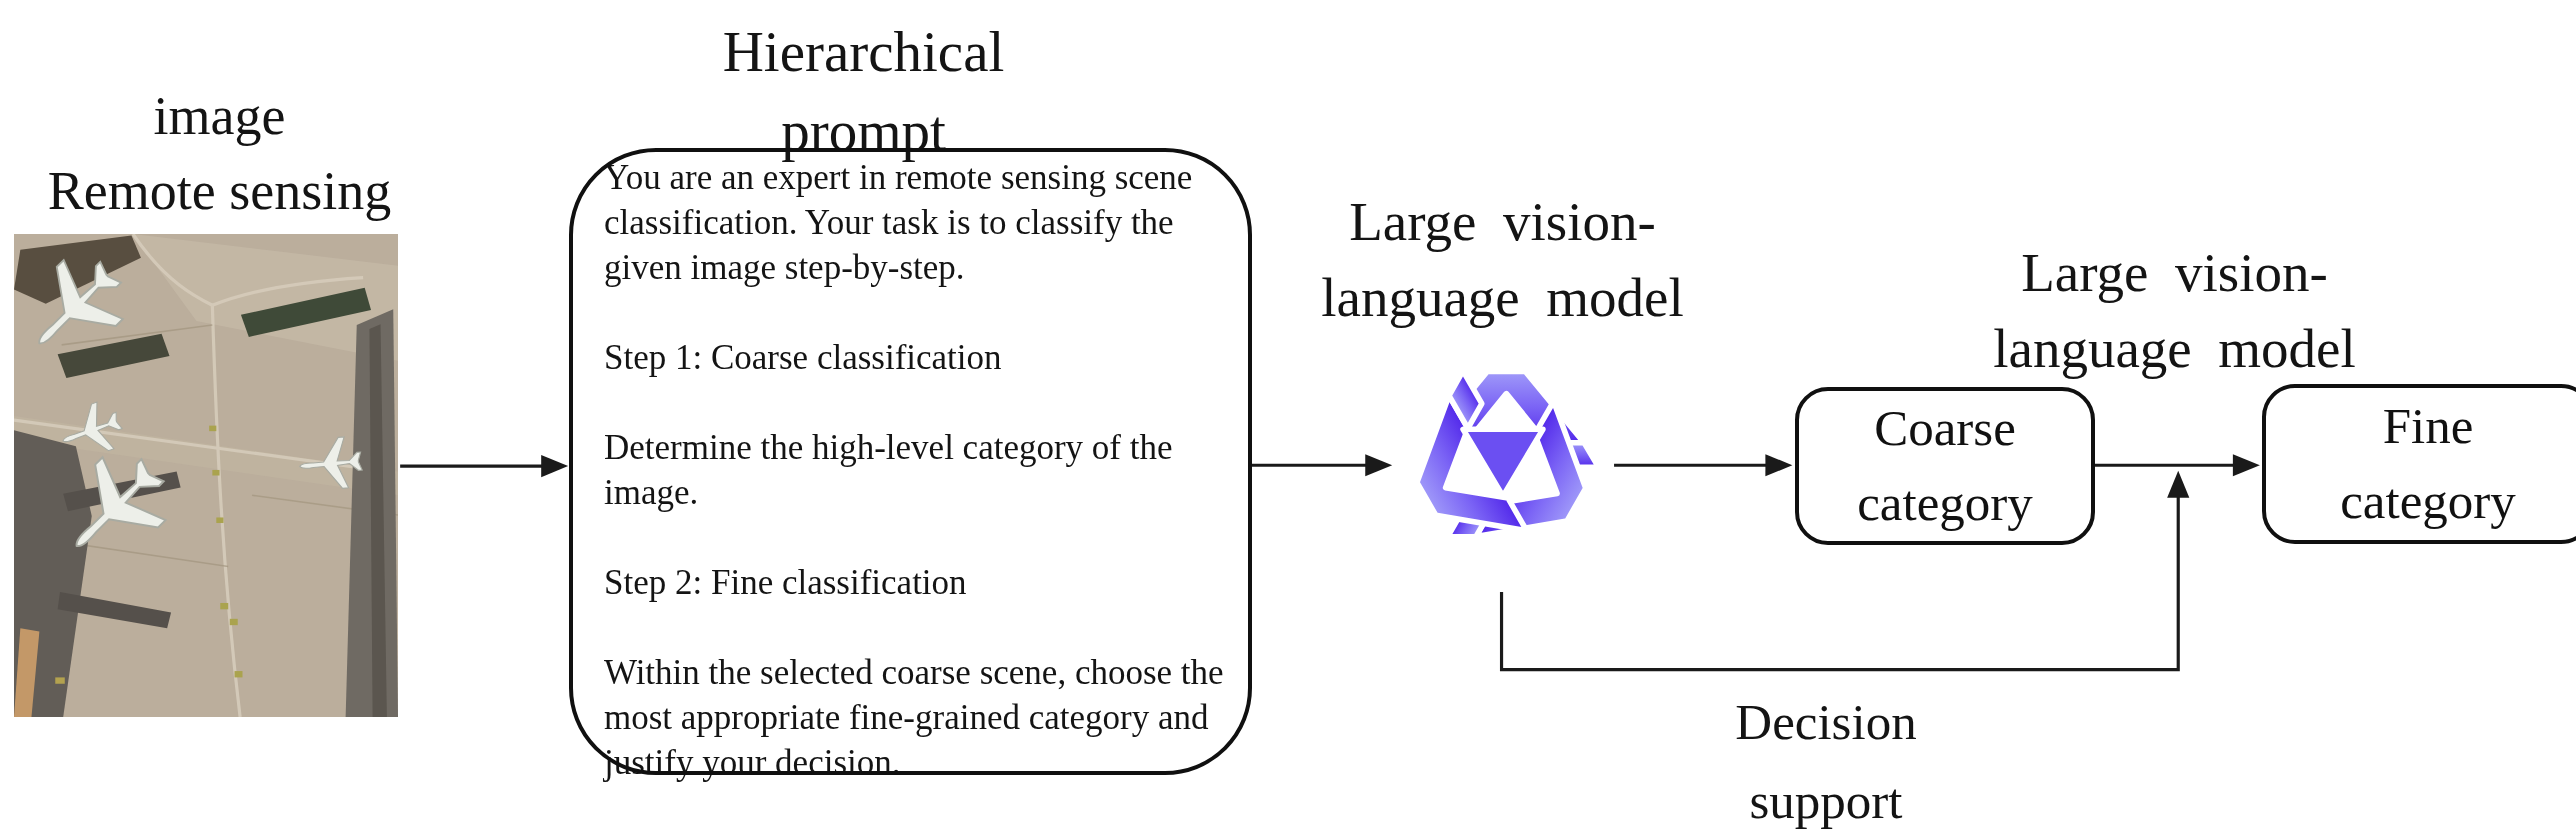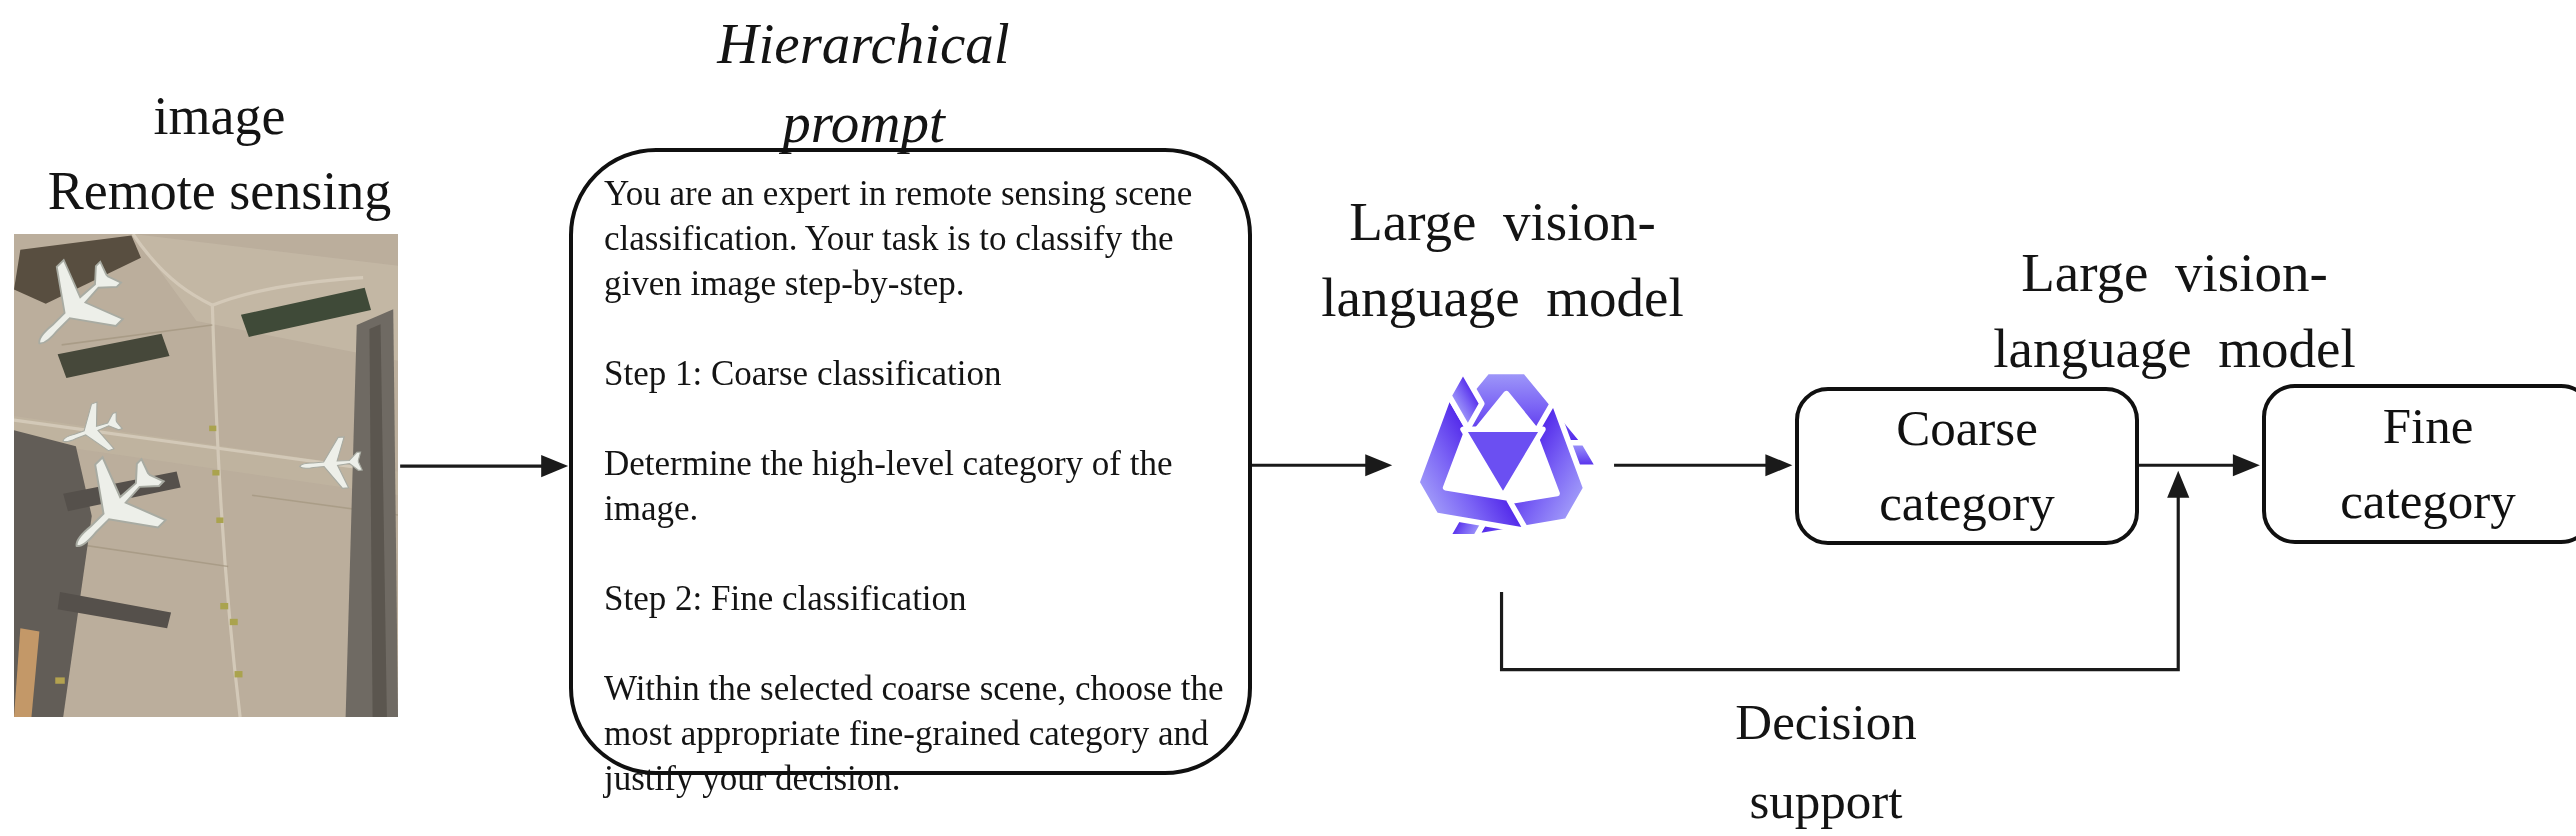--- a/index.html
+++ b/index.html
@@ -16,28 +16,28 @@
   #prompt-box{
     left:569px;top:148px;width:683px;height:627px;
     border:4px solid #101010;border-radius:87px;box-sizing:border-box;
     background:transparent;z-index:3;
   }
   #prompt-text{
     left:604px;top:155px;width:623px;height:634px;z-index:2;
     font-size:35px;line-height:45px;color:#141414;text-align:left;
   }
   #prompt-text p{margin:45px 0 0 0;padding:0;}
-  #prompt-text p:first-child{margin-top:16px;}
+  #prompt-text p:first-child{margin-top:0;}
   
   .cat-box{
     border:4px solid #101010;border-radius:33px;box-sizing:border-box;
     display:flex;align-items:center;justify-content:center;text-align:center;
     background:#ffffff;z-index:3;font-size:51px;line-height:75px;
   }
-  #coarse-box{left:1795px;top:387px;width:344px;height:158px;}
+  #coarse-box{left:1795px;top:387px;width:300px;height:158px;}
   #fine-box{left:2262px;top:384px;width:332px;height:160px;}
   #connector-layer{left:0;top:0;width:2576px;height:837px;z-index:1;}
   #photo{left:14.3px;top:234px;width:384px;height:483px;z-index:2;}
   #logo{left:1392px;top:329px;width:222px;height:263px;z-index:2;}
 </style>
 </head>
 <body>
 
 <div id="canvas">
 
@@ -105,21 +105,21 @@
     </g>
 
     <g fill="#edefe9" stroke="#a8aba2" stroke-width="1.5">
       <use href="#plane" transform="translate(78,92) rotate(225) scale(1.55)"></use>
       <use href="#plane" transform="translate(98,248) rotate(250) scale(0.92)"></use>
       <use href="#plane" transform="translate(128,345) rotate(225) scale(1.65)"></use>
       <use href="#plane" transform="translate(400,290) rotate(265) scale(0.95)"></use>
     </g>
   </svg>
 
-  <div class="abs lbl" style="left:626px;top:5px;width:475px;font-size:57px;font-style:italic;">
+  <div class="abs lbl" style="left:626px;top:13px;width:475px;font-size:57px;">
     <div>Hierarchical</div>
     <div>prompt</div>
   </div>
 
   <div id="prompt-text" class="abs">
     <p>You are an expert in remote sensing scene classification. Your task is to classify the given image step-by-step.</p>
     <p>Step 1: Coarse classification</p>
     <p>Determine the high-level category of the image.</p>
     <p>Step 2: Fine classification</p>
     <p>Within the selected coarse scene, choose the most appropriate fine-grained category and justify your decision.</p>

